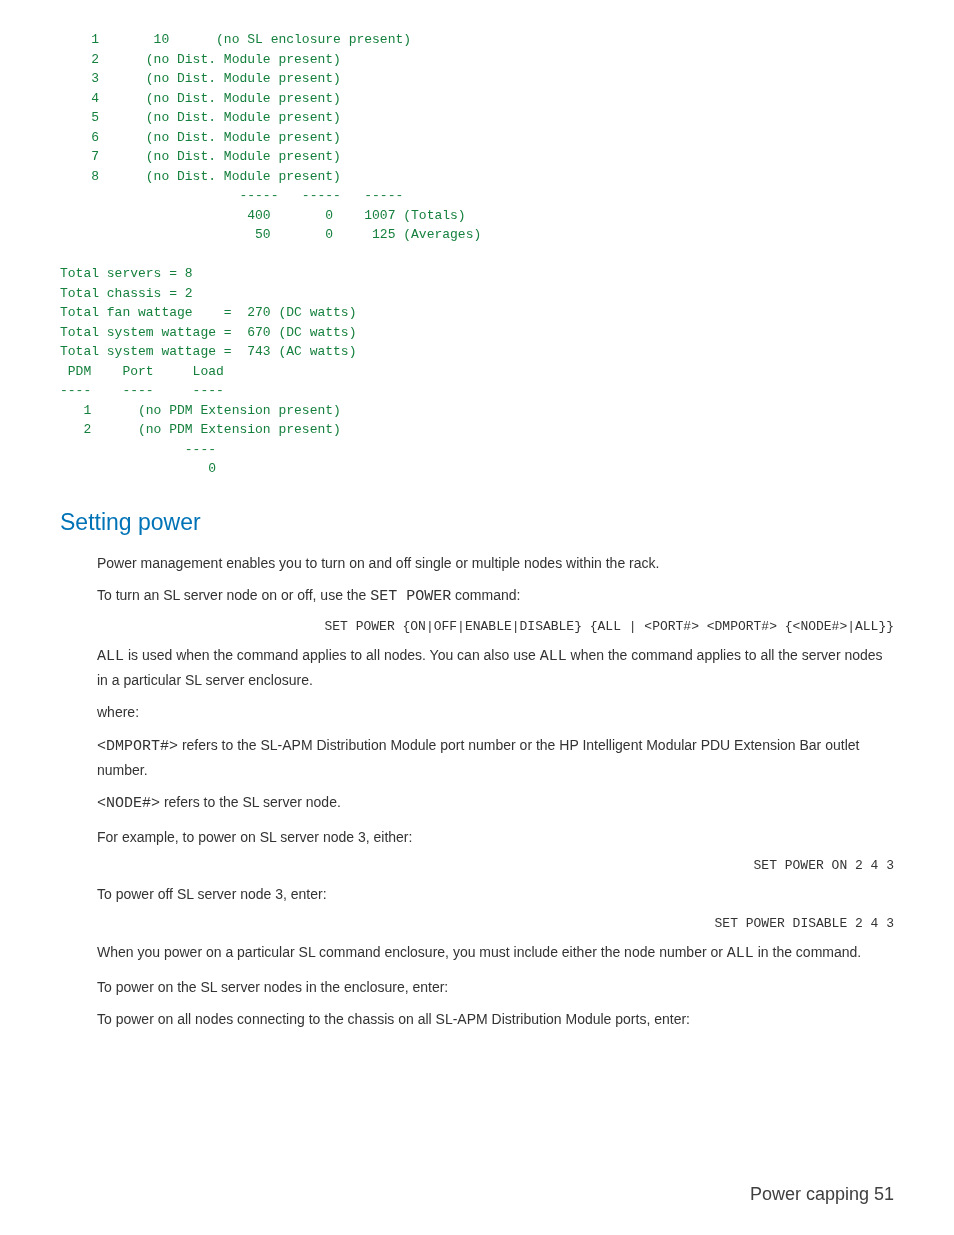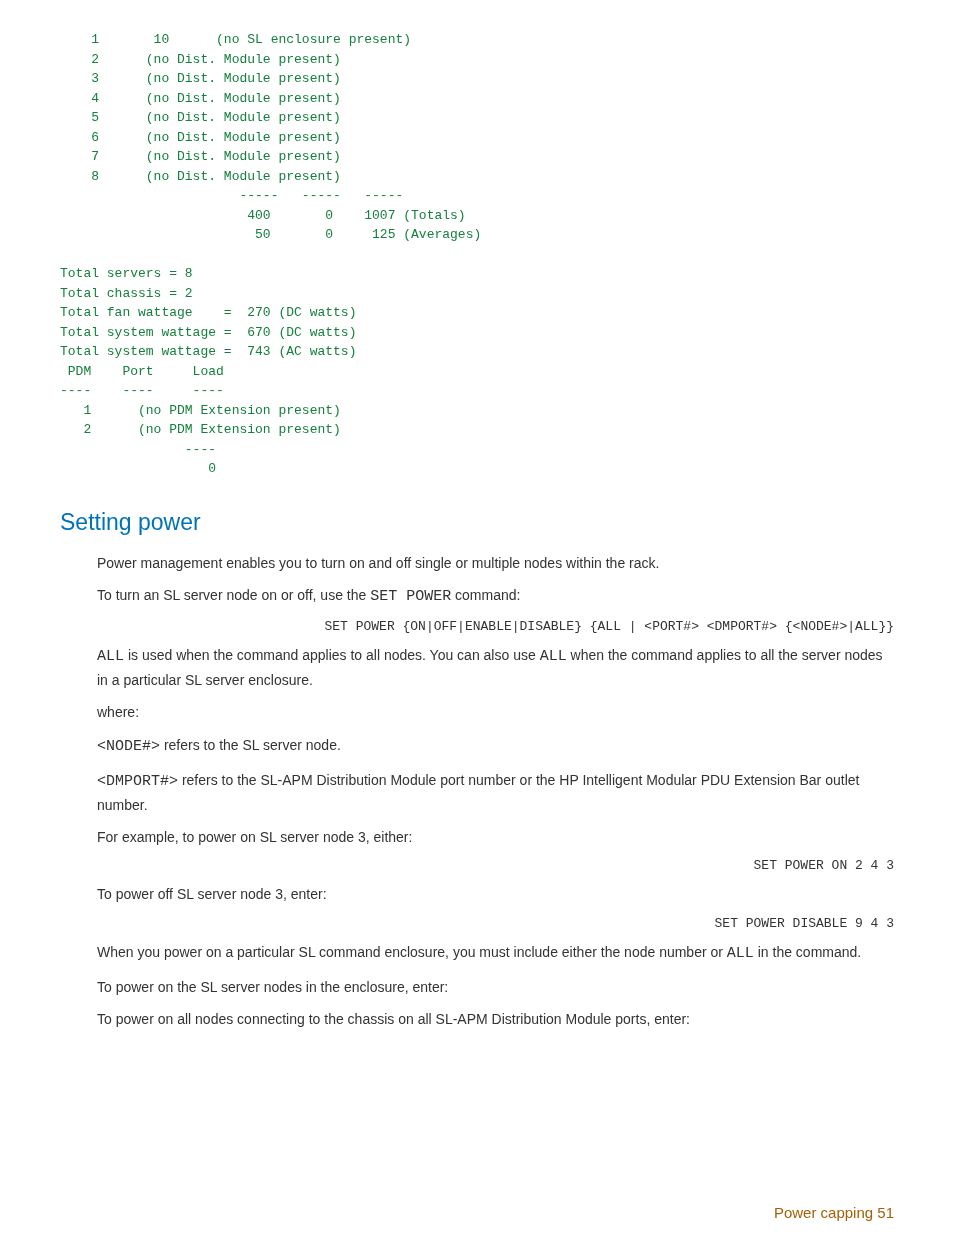--- a/index.html
+++ b/index.html
@@ -53,24 +53,24 @@
       font-family: 'Courier New', Courier, monospace;
       font-size: 13px;
       color: #333333;
       margin-bottom: 10px;
       display: block;
       text-align: right;
     }
 
     .page-footer {
       position: absolute;
-      bottom: 14px;
+      bottom: 30px;
       right: 60px;
-      font-size: 15px;
-      color: #a16207;
+      font-size: 18px;
+      color: #404040;
     }
 
     .content-area {
       padding-left: 20px;
     }
 
     .top-code {
       margin-bottom: 30px;
     }
   </style>
@@ -116,34 +116,34 @@
     <span class="command-line">SET POWER {ON|OFF|ENABLE|DISABLE} {ALL | &lt;PORT#&gt; &lt;DMPORT#&gt; {&lt;NODE#&gt;|ALL}}</span>
 
     <p class="body-text">
       <span class="inline-code">ALL</span><span> is used when the command applies to all nodes. You can also use </span><span class="inline-code">ALL</span><span> when the command applies to all the server nodes in a particular SL server enclosure.</span>
     </p>
 
     <p class="body-text">where:</p>
 
 
     <p class="body-text">
-      <span class="inline-code">&lt;NODE#&gt;</span><span> refers to the SL server node.</span>
+      <span class="inline-code">&lt;DMPORT#&gt;</span><span> refers to the SL-APM Distribution Module port number or the HP Intelligent Modular PDU Extension Bar outlet number.</span>
     </p>
 
     <p class="body-text">
-      <span class="inline-code">&lt;DMPORT#&gt;</span><span> refers to the SL-APM Distribution Module port number or the HP Intelligent Modular PDU Extension Bar outlet number.</span>
+      <span class="inline-code">&lt;NODE#&gt;</span><span> refers to the SL server node.</span>
     </p>
 
     <p class="body-text">For example, to power on SL server node 3, either:</p>
 
     <span class="command-line">SET POWER ON 2 4 3</span>
 
     <p class="body-text">To power off SL server node 3, enter:</p>
 
-    <span class="command-line">SET POWER DISABLE 9 4 3</span>
+    <span class="command-line">SET POWER DISABLE 2 4 3</span>
 
     <p class="body-text">
       <span>When you power on a particular SL command enclosure, you must include either the node number or </span><span class="inline-code">ALL</span><span> in the command.</span>
     </p>
 
     <p class="body-text">To power on the SL server nodes in the enclosure, enter:</p>
 
 
     <p class="body-text">To power on all nodes connecting to the chassis on all SL-APM Distribution Module ports, enter:</p>
 

